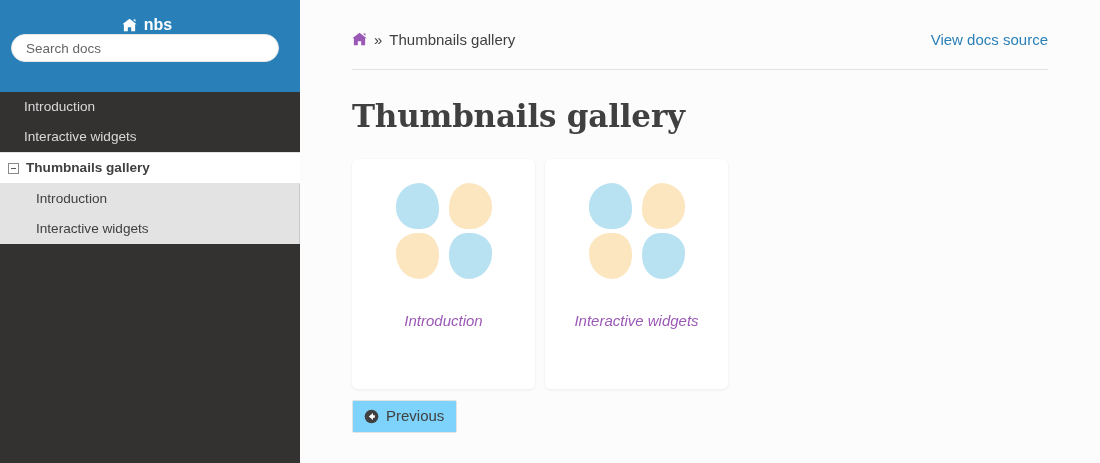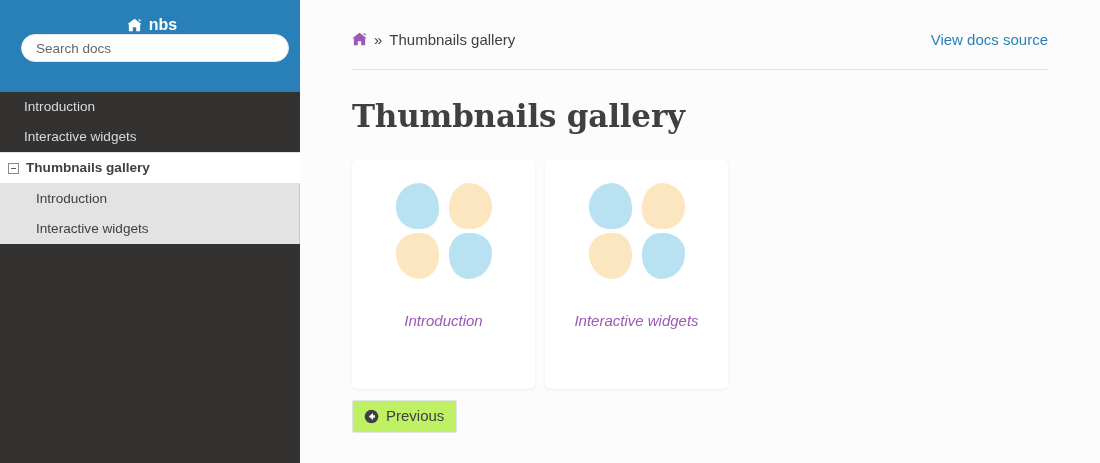--- a/index.html
+++ b/index.html
@@ -26,21 +26,21 @@
     width: 300px;
     height: 463px;
     background: #343131;
     flex: 0 0 300px;
     position: relative;
     overflow: hidden;
   }
 
   .sidebar-header {
     background: #2980b9;
-    padding: 14px 16px 16px 20px;
+    padding: 14px 16px 16px 10px;
     height: 92px;
   }
 
   .brand {
     display: flex;
     align-items: center;
     justify-content: center;
     gap: 7px;
     color: #ffffff;
     font-size: 16px;
@@ -247,21 +247,21 @@
 
   
   .footer-nav {
     padding: 0 52px;
     margin-top: 11px;
   }
   .btn-prev {
     display: inline-flex;
     align-items: center;
     gap: 7px;
-    background: #bef264;
+    background: #7dd3fc;
     border: 1px solid #e1e4e5;
     border-radius: 2px;
     color: #404040;
     font-size: 15px;
     line-height: 18px;
     padding: 6px 12px 7px 11px;
     text-decoration: none;
     cursor: pointer;
     font-family: "Liberation Sans", sans-serif;
   }

